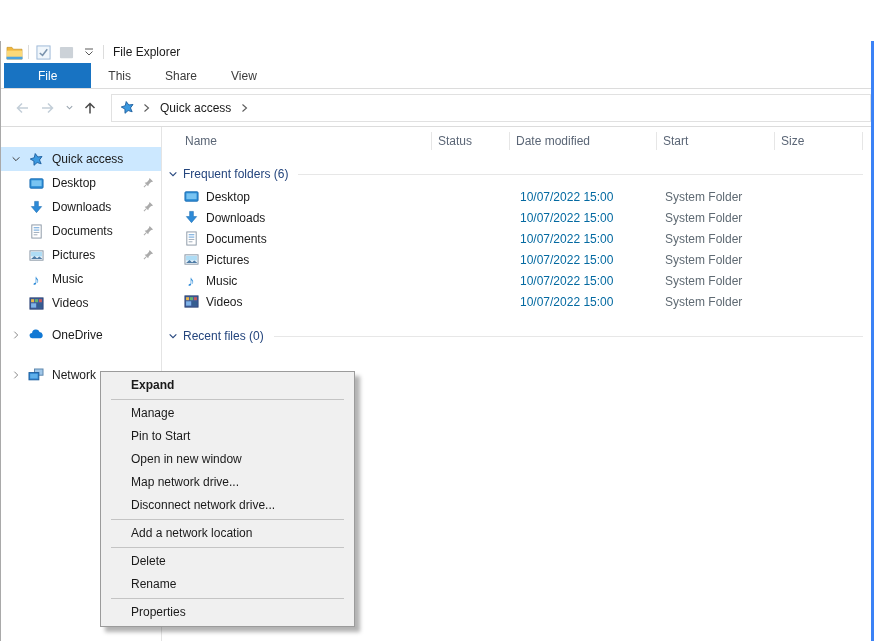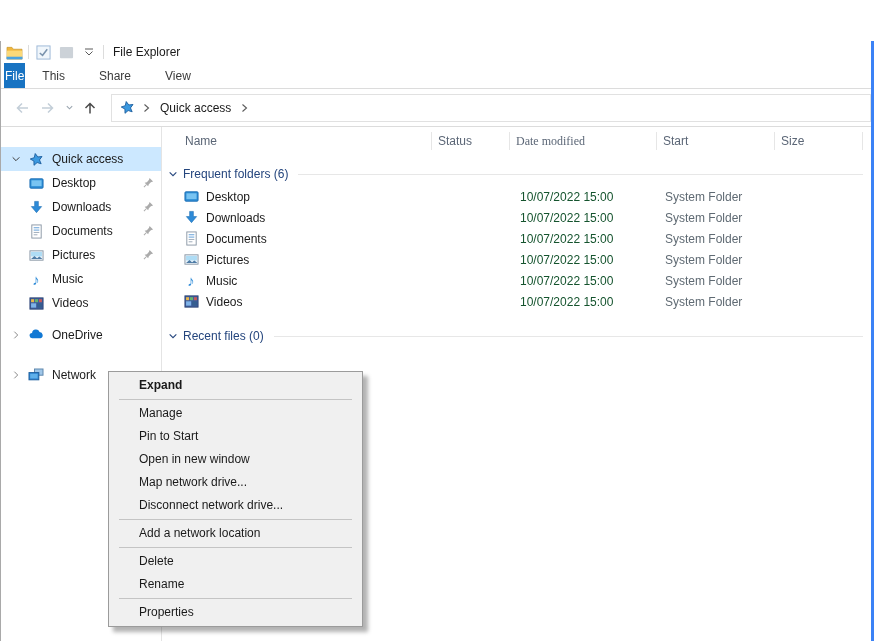--- a/index.html
+++ b/index.html
@@ -9,21 +9,21 @@
 
   
   .titlebar{height:22px;display:flex;align-items:center;padding-left:4px;gap:5px;}
   .titlebar .vsep{width:1px;height:14px;background:#dcdcdc;}
   .tb-icon{display:flex;align-items:center;justify-content:center;width:18px;height:18px;}
   .tb-title{margin-left:4px;color:#1a1a1a;}
 
   
   .tabs{height:25px;display:flex;align-items:stretch;border-bottom:1px solid #dcdcdc;}
   .tab{display:flex;align-items:center;padding:0 17px;color:#3b3b3b;cursor:default;}
-  .tab.file{background:#1873c2;color:#fff;margin-left:3px;padding:0 1px;}
+  .tab.file{background:#1873c2;color:#fff;margin-left:3px;padding:0 34px;}
 
   
   .navbar{height:37px;display:flex;align-items:center;border-bottom:1px solid #dcdcdc;padding-left:10px;}
   .nav-btn{width:22px;height:22px;display:flex;align-items:center;justify-content:center;margin-right:4px;}
   .nav-btn.small{width:12px;}
   .addressbar{flex:1;height:26px;margin-left:6px;border:1px solid #e1e1e1;display:flex;
               align-items:center;padding-left:6px;gap:4px;background:#fff;align-self:center;}
   .crumb{padding:0 3px;color:#1a1a1a;}
   .crumb-chev{display:flex;align-items:center;padding:0 3px;}
 
@@ -41,37 +41,37 @@
   .side-row .pin{position:absolute;right:7px;top:6px;}
   .side-gap{height:8px;}
 
   
   .main{flex:1;position:relative;min-width:0;}
   .colhead{display:flex;height:27px;align-items:center;color:#5b6676;}
   .col{box-sizing:border-box;border-right:1px solid #e6e6e6;height:18px;line-height:18px;
        padding-left:6px;cursor:default;white-space:nowrap;}
   .col.name{width:270px;padding-left:23px;}
   .col.status{width:78px;}
-  .col.date{width:147px;font-family:Liberation Serif, serif;}
+  .col.date{width:147px;}
   .col.type{width:118px;}
   .col.size{width:88px;}
 
   .section-head{display:flex;align-items:center;height:24px;margin:8px 8px 0 6px;color:#24457d;cursor:default;}
   .section-head .sec-title{margin-left:5px;white-space:nowrap;}
   .section-head .rule{flex:1;height:1px;background:#e7e7e7;margin-left:10px;}
 
   .file-row{height:21px;display:flex;align-items:center;padding-left:21px;cursor:default;}
   .cell-name{width:337px;display:flex;align-items:center;box-sizing:border-box;}
   .cell-name .f-icon{width:16px;height:16px;display:flex;align-items:center;justify-content:center;flex:none;}
   .cell-name .f-label{margin-left:7px;white-space:nowrap;}
-  .cell-date{width:145px;color:#14532d;white-space:nowrap;}
+  .cell-date{width:145px;color:#0369a1;white-space:nowrap;}
   .cell-type{color:#5f6a73;white-space:nowrap;}
 
   
-  .ctx-menu{position:absolute;left:107px;top:330px;width:255px;background:#f0f0f0;
+  .ctx-menu{position:absolute;left:99px;top:330px;width:255px;background:#f0f0f0;
             border:1px solid #9b9b9b;box-shadow:5px 5px 4px rgba(0,0,0,0.30);
             padding:2px 0;box-sizing:border-box;z-index:20;}
   .menu-item{height:23px;line-height:23px;padding-left:30px;cursor:default;white-space:nowrap;}
   .menu-item.bold{font-weight:bold;}
   .menu-sep{height:0;border-top:1px solid #c4c4c4;margin:2px 10px;}
 
   .note-glyph{color:#2e8bd8;font-size:15px;line-height:15px;}
 </style>
 </head>
 <body>

